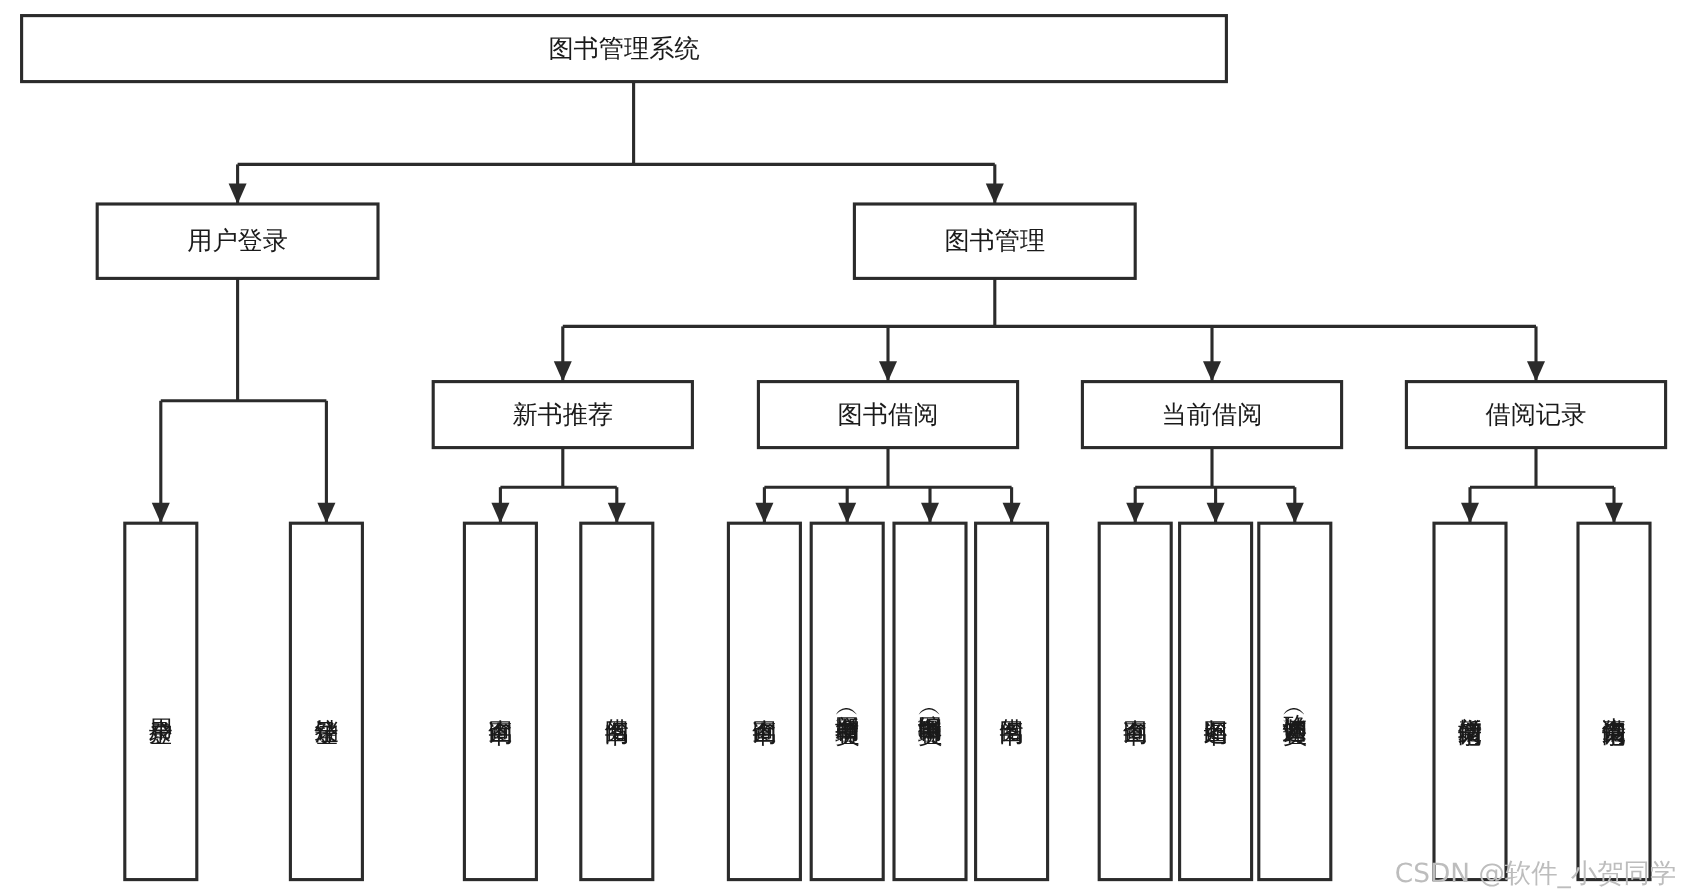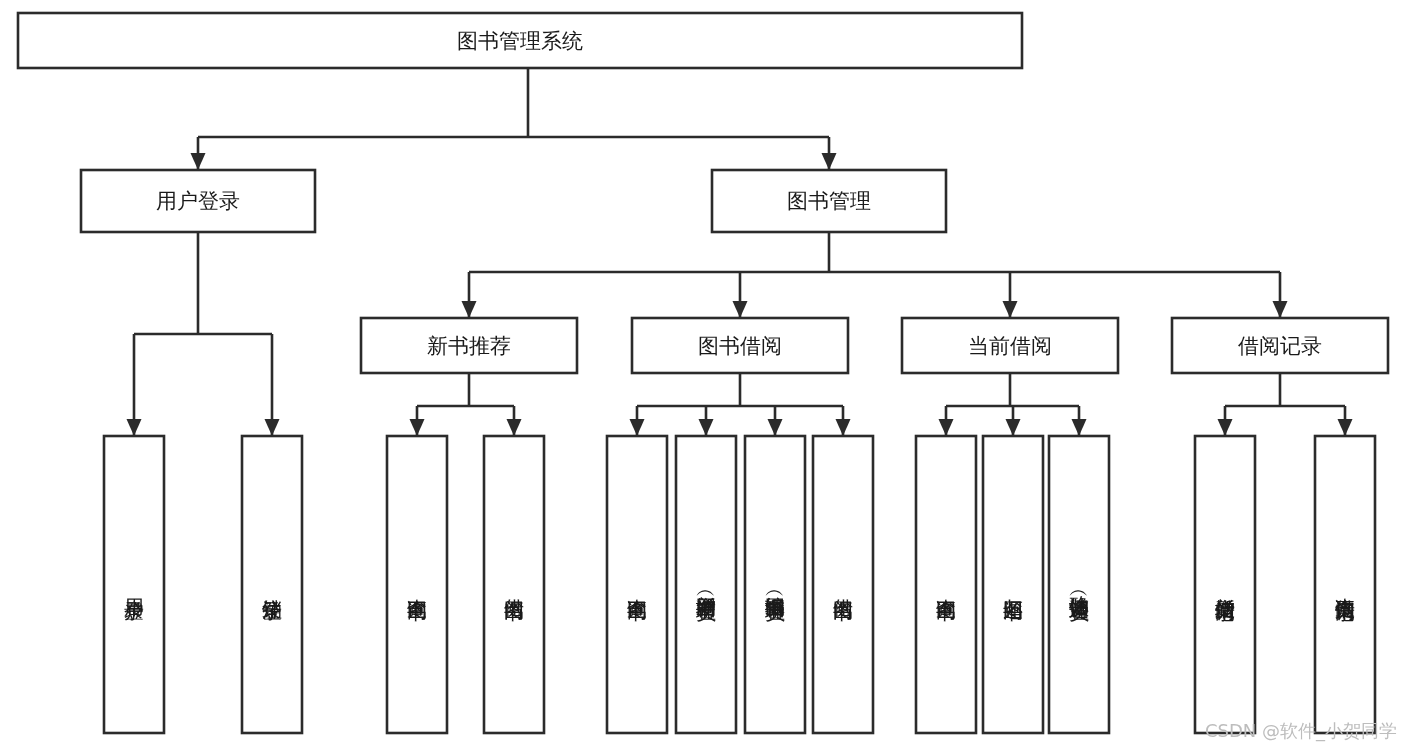--- a/index.html
+++ b/index.html
@@ -62,21 +62,21 @@
     align-items: center;
     justify-content: center;
     white-space: nowrap;
     pointer-events: none;
   }
   .watermark {
     position: absolute;
     right: 8px;
     bottom: 4px;
     font-family: "DejaVu Sans", "Liberation Sans", sans-serif;
-    font-size: 18px;
+    font-size: 22px;
     color: #bdbdbd;
     white-space: nowrap;
   }
 </style>
 </head>
 <body>
 
 <div id="diagram-root">
 
   <svg class="diagram" viewBox="0 0 1405 747">

